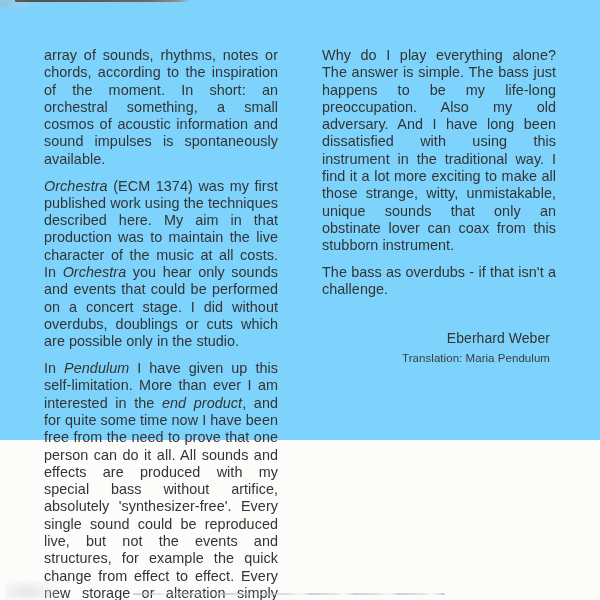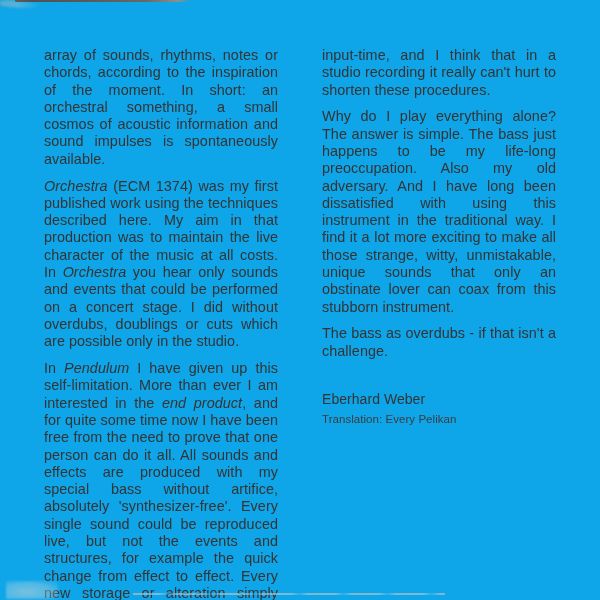--- a/index.html
+++ b/index.html
@@ -8,24 +8,24 @@
   }
   body {
     width: 600px;
     height: 600px;
     background: #fcfcfb;
     overflow: hidden;
   }
   .page {
     position: relative;
     width: 600px;
-    height: 600px;
+    height: 440px;
     font-family: "Liberation Sans", "DejaVu Sans", sans-serif;
     color: #343434;
-    background: #0ea5e9;
+    background: #7dd3fc;
   }
   .columns {
     position: absolute;
     top: 47px;
     left: 44px;
     display: flex;
     gap: 44px;
   }
   .column {
     width: 234px;
@@ -38,20 +38,21 @@
   .column p {
     margin: 0 0 9.5px 0;
   }
   .column p:last-child {
     margin-bottom: 0;
   }
   .column em {
   }
   .signature {
     margin-top: 31px;
+    text-align: right;
     padding-right: 6px;
   }
   .signature .author {
     font-size: 14px;
     line-height: 17px;
   }
   .signature .translation {
     font-size: 11.5px;
     line-height: 14px;
     margin-top: 4px;
@@ -115,28 +116,27 @@
 
   <div class="columns">
     <div class="column">
         <p><span>array of sounds, rhythms, notes or chords, according to the inspiration of the moment. In short: an orchestral something, a small cosmos of acoustic information and sound impulses is spontaneously available.</span></p>
         <p><em>Orchestra</em><span> (ECM 1374) was my first published work using the techniques described here. My aim in that production was to maintain the live character of the music at all costs. In </span><em>Orchestra</em><span> you hear only sounds and events that could be performed on a concert stage. I did without overdubs, doublings or cuts which are possible only in the studio.</span></p>
         <p><span>In </span><em>Pendulum</em><span> I have given up this self-limitation. More than ever I am interested in the </span><em>end product</em><span>, and for quite some time now I have been free from the need to prove that one person can do it all. All sounds and effects are produced with my special bass without artifice, absolutely 'synthesizer-free'. Every single sound could be reproduced live, but not the events and structures, for example the quick change from effect to effect. Every new storage or alteration simply requires a certain amount of</span></p>
       </div>
 
     <div class="column">
       <div>
-          <p><span>input-time, and I think that in a studio recording it really can't hurt to shorten these procedures.</span></p>
           <p><span>Why do I play everything alone? The answer is simple. The bass just happens to be my life-long preoccupation. Also my old adversary. And I have long been dissatisfied with using this instrument in the traditional way. I find it a lot more exciting to make all those strange, witty, unmistakable, unique sounds that only an obstinate lover can coax from this stubborn instrument.</span></p>
           <p><span>The bass as overdubs - if that isn't a challenge.</span></p>
         </div>
 
       <div class="signature">
         <div class="author">Eberhard Weber</div>
-        <div class="translation">Translation: Every Pelikan</div>
+        <div class="translation">Translation: Maria Pendulum</div>
       </div>
     </div>
   </div>
 
   <div class="artifact-bottom-line"></div>
   <div class="artifact-bottom-smudge"></div>
 
 </div>
 
 </body></html>

